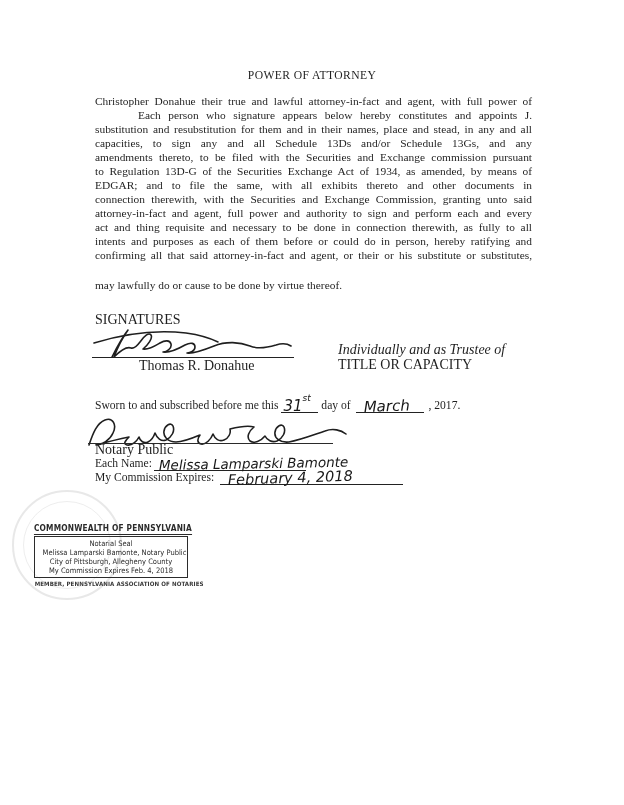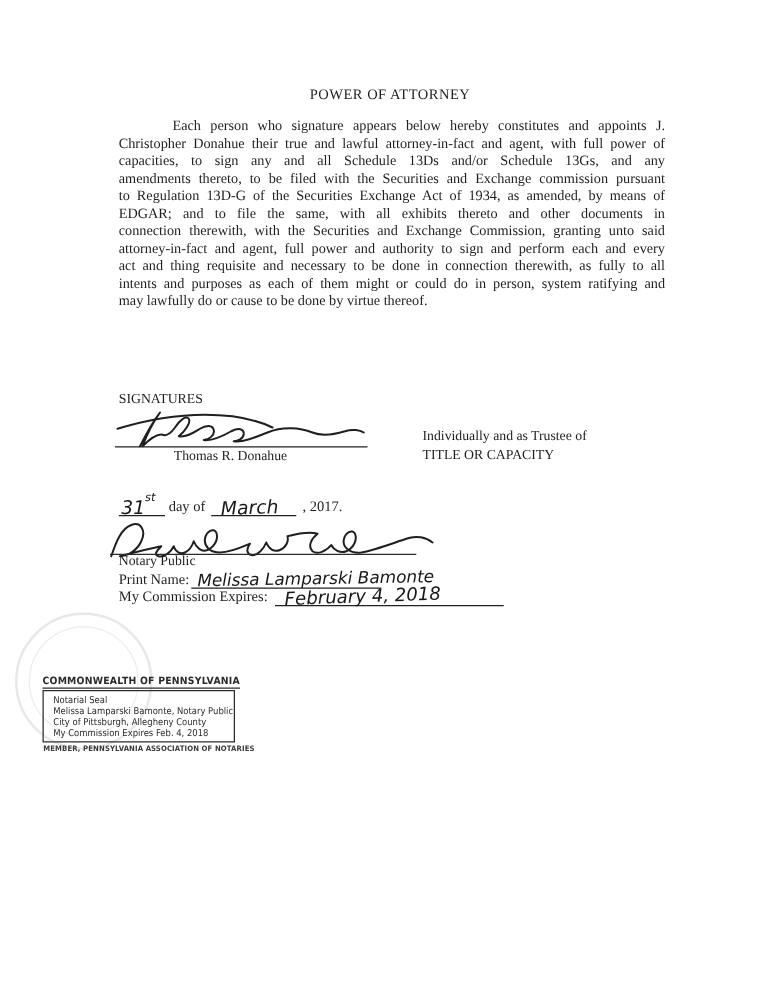--- a/index.html
+++ b/index.html
@@ -10,22 +10,22 @@
   .title{
     position:absolute;top:69px;left:0;width:624px;text-align:center;
     font-size:11.6px;letter-spacing:0.4px;
   }
   .para{
     position:absolute;top:94px;left:95px;width:437px;
     font-size:11.4px;line-height:14px;
   }
   .jline{text-align:justify;text-align-last:justify;white-space:normal;}
   .jline.first{text-indent:43px;}
-  .jline.last{text-align:left;text-align-last:left;}
-  .abs{position:absolute;font-size:11px;line-height:13px;}
+  .jline.last{text-align:left;text-align-last:left;margin-top:16px;}
+  .abs{position:absolute;font-size:14px;line-height:13px;}
   .sig-svg{position:absolute;left:90px;top:326px;}
   .sig-underline{position:absolute;left:92px;top:357px;width:202px;border-top:1.5px solid #222;}
   .notary-svg{position:absolute;left:85px;top:413px;}
   .notary-underline{position:absolute;left:88px;top:443px;width:245px;border-top:1.4px solid #2a2a2a;}
   .sworn{position:absolute;left:95px;top:398px;width:440px;font-size:11.6px;line-height:15px;white-space:nowrap;}
   .blank{
     position:relative;display:inline-block;vertical-align:bottom;
     border-bottom:1.2px solid #222;height:14px;
   }
   .blank-day{width:37px;}
@@ -45,22 +45,22 @@
   .field-row .lbl{margin-right:2px;}
   .seal{
     position:absolute;left:12px;top:490px;width:106px;height:106px;border-radius:50%;
     border:2px solid rgba(110,110,110,0.16);
   }
   .seal-inner{
     position:absolute;left:9px;top:9px;right:9px;bottom:9px;border-radius:50%;
     border:1px solid rgba(110,110,110,0.12);
   }
   .stamp{
-    position:absolute;left:28px;top:516px;width:166px;
-    font-family:"DejaVu Sans", sans-serif;color:#2b2b2b;margin-top:16px;
+    position:absolute;left:28px;top:516px;width:166px;text-align:center;
+    font-family:"DejaVu Sans", sans-serif;color:#2b2b2b;
   }
   .stamp-header{
     display:inline-block;font-size:8px;font-weight:bold;letter-spacing:0.2px;
     border-bottom:1px solid #2b2b2b;padding-bottom:1px;white-space:nowrap;
     transform:scaleX(0.93);transform-origin:50% 50%;
   }
   .stamp-box{
     border:1.5px solid #2b2b2b;margin-top:1px;padding:2px 0 2px 0;
     font-size:7.5px;font-weight:normal;line-height:9px;width:152px;margin-left:auto;margin-right:auto;
   }
@@ -72,65 +72,68 @@
   svg path{fill:none;stroke:#1f1f1f;stroke-width:1.6;stroke-linecap:round;stroke-linejoin:round;}
 </style>
 </head>
 <body>
 
 <div class="page">
 
   <div class="title">POWER OF ATTORNEY</div>
 
   <div class="para">
+    <div class="jline">Christopher Donahue their true and lawful attorney-in-fact and agent, with full power of</div>
     <div class="jline first">Each person who signature appears below hereby constitutes and appoints J.</div>
-    <div class="jline">Christopher Donahue their true and lawful attorney-in-fact and agent, with full power of</div>
+    <div class="jline">substitution and resubstitution for them and in their names, place and stead, in any and all</div>
     <div class="jline">capacities, to sign any and all Schedule 13Ds and/or Schedule 13Gs, and any</div>
     <div class="jline">amendments thereto, to be filed with the Securities and Exchange commission pursuant</div>
     <div class="jline">to Regulation 13D-G of the Securities Exchange Act of 1934, as amended, by means of</div>
     <div class="jline">EDGAR; and to file the same, with all exhibits thereto and other documents in</div>
     <div class="jline">connection therewith, with the Securities and Exchange Commission, granting unto said</div>
     <div class="jline">attorney-in-fact and agent, full power and authority to sign and perform each and every</div>
     <div class="jline">act and thing requisite and necessary to be done in connection therewith, as fully to all</div>
-    <div class="jline">intents and purposes as each of them might or could do in person, system ratifying and</div>
+    <div class="jline">intents and purposes as each of them before or could do in person, hereby ratifying and</div>
+    <div class="jline">confirming all that said attorney-in-fact and agent, or their or his substitute or substitutes,</div>
     <div class="jline last">may lawfully do or cause to be done by virtue thereof.</div>
   </div>
 
   <div class="abs" style="top:313px;left:95px;">SIGNATURES</div>
   <div class="abs" style="top:313px;left:338px;margin-top:45px;">TITLE OR CAPACITY</div>
 
   <svg class="sig-svg" width="205" height="32" viewBox="0 0 205 32">
     <path d="M4,17 C30,9 62,3 96,7 C110,9 122,13 128,16"></path>
     <path d="M22,31 C28,19 34,9 38,4 C33,11 27,23 24,31 C30,25 36,20 41,22 C44,23 47,20 50,16 C54,10 59,6 61,9 C63,12 58,19 53,23 C59,24 65,20 70,17 C75,14 80,14 81,18 C82,22 77,26 73,26 C80,27 88,23 95,19 C101,16 105,17 105,21 C105,25 100,27 97,27 C104,28 114,24 124,20 C136,15 150,16 160,20 C167,23 176,22 186,19 C192,17 198,18 201,20"></path>
   </svg>
   <div class="sig-underline"></div>
   <div class="abs" style="top:359px;left:95px;margin-left:44px;">Thomas R. Donahue</div>
 
-  <div class="abs" style="top:343px;left:338px;">Individually and as Trustee of</div>
+  <div class="abs" style="top:343px;left:338px;font-style:italic;">Individually and as Trustee of</div>
 
   <div class="sworn">
+    <span>Sworn to and subscribed before me this</span>
     <span class="blank blank-day">
       <span class="hand hand-day"><span>31</span><sup>st</sup></span>
     </span>
     <span>day of</span>
     <span class="blank blank-month">
       <span class="hand hand-month">March</span>
     </span>
     <span>, 2017.</span>
   </div>
 
   <svg class="notary-svg" width="265" height="34" viewBox="0 0 265 34">
     <path d="M4,32 C8,20 12,10 20,7 C28,4 32,12 28,20 C25,27 17,32 11,32 C22,29 34,26 44,24 C40,28 38,31 42,32 C47,33 52,28 54,24 C55,28 59,31 63,29 C67,27 69,23 70,20 C72,25 76,29 81,27 C87,24 90,18 88,13 C86,9 80,12 79,18 C78,24 83,29 91,29 C99,29 108,25 115,22 C112,26 112,30 116,31 C121,32 126,26 128,21 C130,26 134,29 139,27 C144,25 146,20 145,16 C153,14 162,12 169,14 C164,18 161,24 165,28 C169,31 176,28 180,23 C182,27 187,30 192,28 C198,25 201,19 199,14 C197,10 191,13 190,19 C189,25 195,30 204,29 C215,27 228,22 240,18 C248,15 256,17 261,21"></path>
   </svg>
   <div class="notary-underline"></div>
 
   <div class="abs" style="top:443px;left:95px;font-family:Liberation Serif, serif;">Notary Public</div>
 
   <div class="field-row" style="top:456px;">
-    <span class="lbl">Print Name:</span><span class="blank blank-print"><span class="hand hand-print">Melissa Lamparski Bamonte</span></span>
+    <span class="lbl">Each Name:</span><span class="blank blank-print"><span class="hand hand-print">Melissa Lamparski Bamonte</span></span>
   </div>
 
   <div class="field-row" style="top:470px;">
     <span class="lbl">My Commission Expires:</span><span class="blank blank-comm"><span class="hand hand-comm">February 4, 2018</span></span>
   </div>
 
   <div class="seal">
     <div class="seal-inner"></div>
   </div>
 

